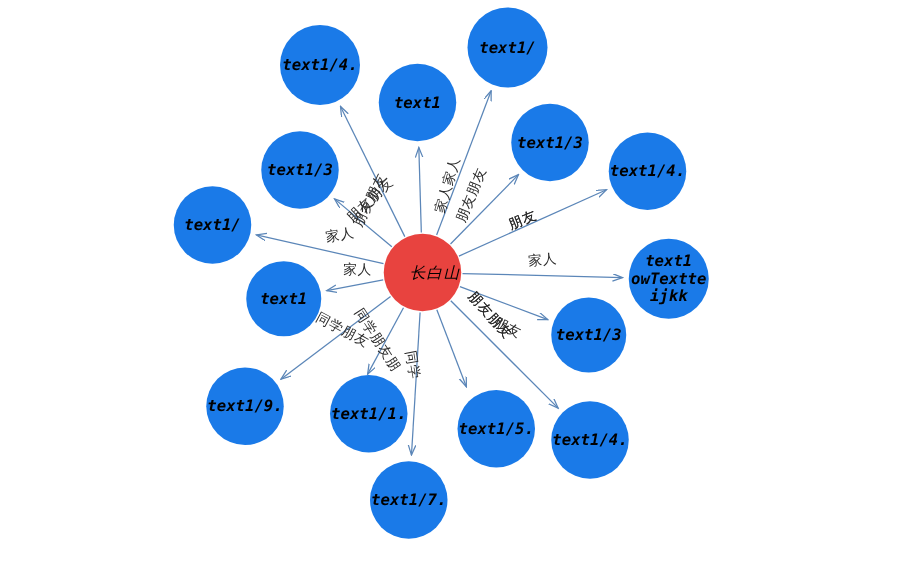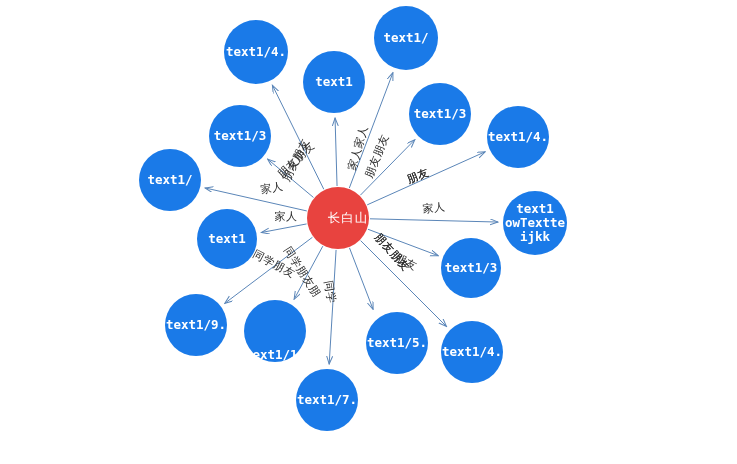--- a/index.html
+++ b/index.html
@@ -21,22 +21,23 @@
     line-height:1.12;
     white-space:pre;
     user-select:none;
   }
   .node-label{
     display:block;
     font-family:"DejaVu Sans Mono","Liberation Mono",monospace;
     font-weight:bold;
     font-size:12.5px;
     letter-spacing:0px;
-    color:#ffffff;
+    color:#000000;
     pointer-events:none;
+    font-style:italic;
   }
   .node.center .node-label{
     font-family:"DejaVu Sans","Liberation Sans",sans-serif;
     font-size:12.5px;
     font-weight:normal;
     letter-spacing:1px;
     margin-left:20px;
   }
   .edge-label{
     position:absolute;
@@ -83,21 +84,21 @@
       <div class="node" style="left: 374px; top: 6px; width: 64px; height: 64px; background: rgb(26, 122, 232);"><span class="node-label">text1/</span></div>
       <div class="node" style="left: 409px; top: 83px; width: 62px; height: 62px; background: rgb(26, 122, 232);"><span class="node-label">text1/3</span></div>
       <div class="node" style="left: 487px; top: 106px; width: 62px; height: 62px; background: rgb(26, 122, 232);"><span class="node-label">text1/4.</span></div>
       <div class="node" style="left: 503px; top: 191px; width: 64px; height: 64px; background: rgb(26, 122, 232);"><span class="node-label">text1
 owTextte
 ijkk</span></div>
       <div class="node" style="left: 441px; top: 238px; width: 60px; height: 60px; background: rgb(26, 122, 232);"><span class="node-label">text1/3</span></div>
       <div class="node" style="left: 441px; top: 321px; width: 62px; height: 62px; background: rgb(26, 122, 232);"><span class="node-label">text1/4.</span></div>
       <div class="node" style="left: 366px; top: 312px; width: 62px; height: 62px; background: rgb(26, 122, 232);"><span class="node-label">text1/5.</span></div>
       <div class="node" style="left: 296px; top: 369px; width: 62px; height: 62px; background: rgb(26, 122, 232);"><span class="node-label">text1/7.</span></div>
-      <div class="node" style="left: 244px; top: 300px; width: 62px; height: 62px; background: rgb(26, 122, 232); align-items: flex-end;"><span class="node-label">text1/1.</span></div>
+      <div class="node" style="left: 264px; top: 300px; width: 62px; height: 62px; background: rgb(26, 122, 232);"><span class="node-label">text1/1.</span></div>
       <div class="node" style="left: 165px; top: 294px; width: 62px; height: 62px; background: rgb(26, 122, 232);"><span class="node-label">text1/9.</span></div>
       <div class="node" style="left: 197px; top: 209px; width: 60px; height: 60px; background: rgb(26, 122, 232);"><span class="node-label">text1</span></div>
       <div class="node" style="left: 139px; top: 149px; width: 62px; height: 62px; background: rgb(26, 122, 232);"><span class="node-label">text1/</span></div>
       <div class="node" style="left: 209px; top: 105px; width: 62px; height: 62px; background: rgb(26, 122, 232);"><span class="node-label">text1/3</span></div>
       <div class="node center" style="left: 307px; top: 187px; width: 62px; height: 62px; background: rgb(232, 67, 63);"><span class="node-label">长白山</span></div>
     </div>
   <div id="edge-labels-layer">
       <div class="edge-label" style="left: 296px; top: 160px; color: rgb(43, 43, 43); transform: translate(-50%, -50%) rotate(-64deg);">朋友朋友</div>
       <div class="edge-label" style="left: 358px; top: 148px; color: rgb(43, 43, 43); transform: translate(-50%, -50%) rotate(-74deg);">家人家人</div>
       <div class="edge-label" style="left: 377px; top: 156px; color: rgb(43, 43, 43); transform: translate(-50%, -50%) rotate(-68deg);">朋友朋友</div>

